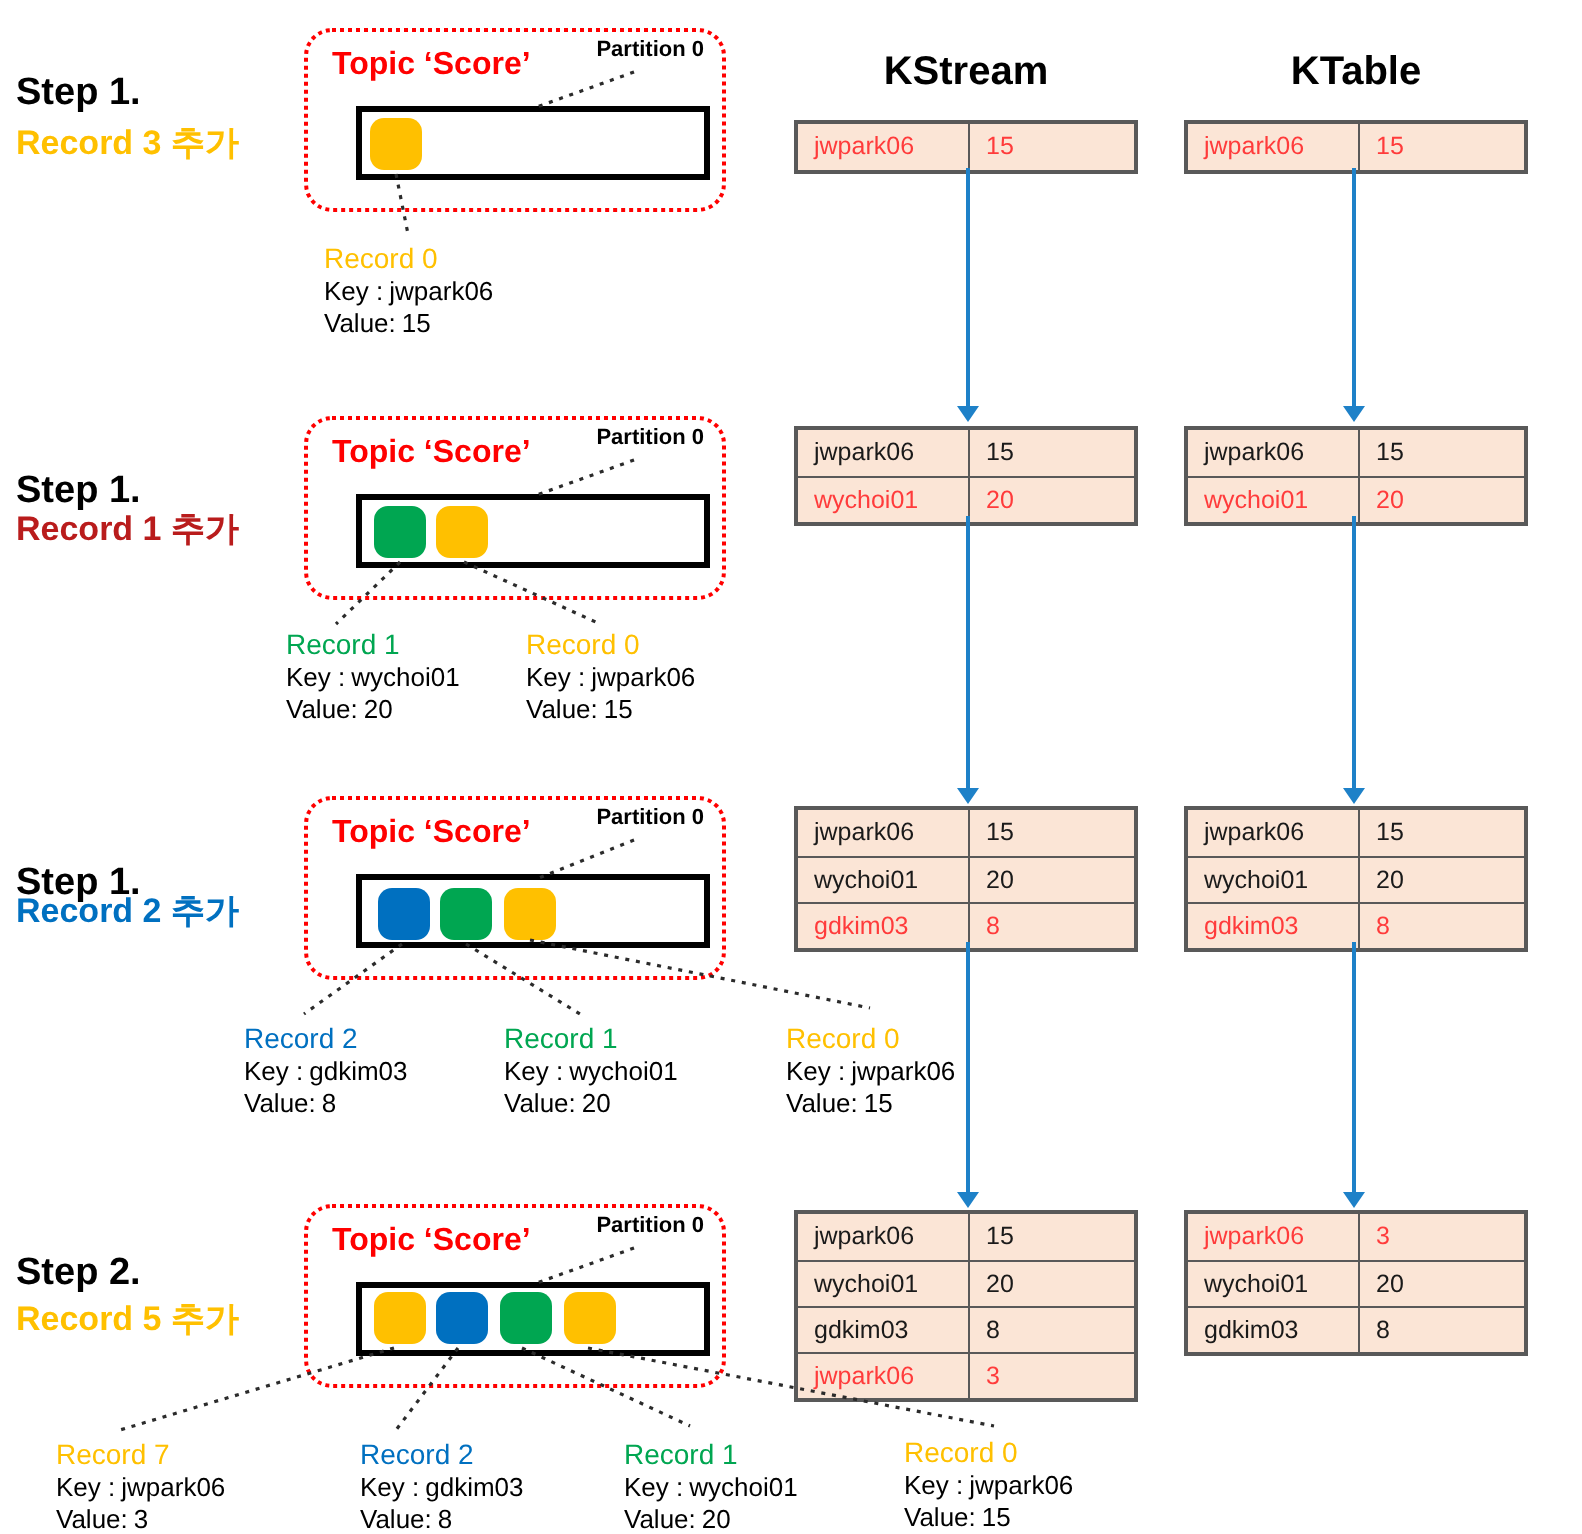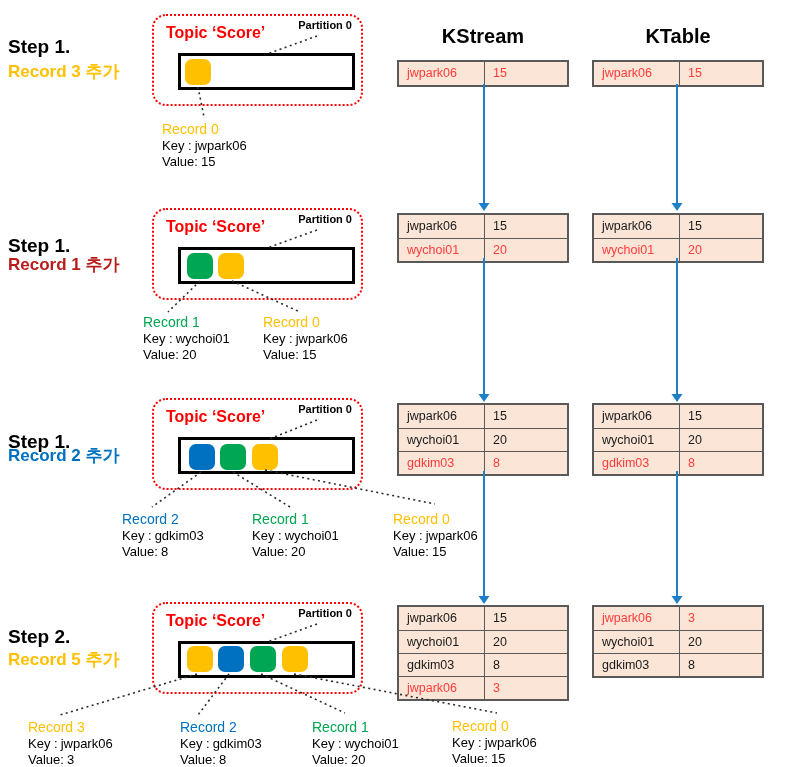--- a/index.html
+++ b/index.html
@@ -188,21 +188,21 @@
       <div class="topic-box" style="top: 602px;">
         <div class="topic-title">Topic ‘Score’</div>
         <div class="partition-label">Partition 0</div>
         <div class="partition-rect"></div>
       </div>
       <div class="sq" style="left: 187px; top: 646px; background: rgb(255, 192, 0);"></div>
       <div class="sq" style="left: 218px; top: 646px; background: rgb(0, 112, 192);"></div>
       <div class="sq" style="left: 250px; top: 646px; background: rgb(0, 166, 81);"></div>
       <div class="sq" style="left: 282px; top: 646px; background: rgb(255, 192, 0);"></div>
       <div class="rec" style="left: 28px; top: 719px;">
-        <div class="rec-title" style="color: rgb(255, 192, 0);">Record 3</div>
+        <div class="rec-title" style="color: rgb(255, 192, 0);">Record 7</div>
         <div><span class="lbl">Key :</span><span>jwpark06</span></div>
         <div><span class="lbl">Value:</span><span>3</span></div>
       </div>
       <div class="rec" style="left: 180px; top: 719px;">
         <div class="rec-title" style="color: rgb(0, 112, 192);">Record 2</div>
         <div><span class="lbl">Key :</span><span>gdkim03</span></div>
         <div><span class="lbl">Value:</span><span>8</span></div>
       </div>
       <div class="rec" style="left: 312px; top: 719px;">
         <div class="rec-title" style="color: rgb(0, 166, 81);">Record 1</div>

